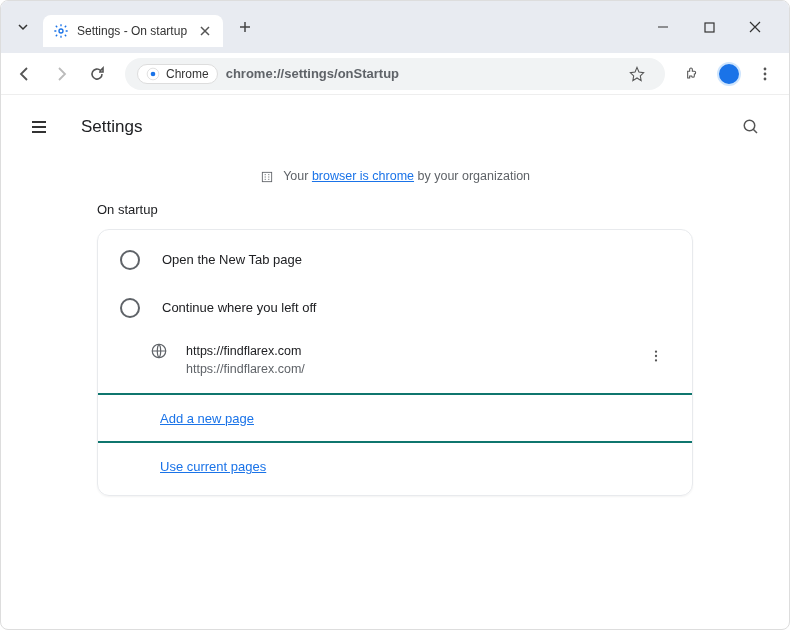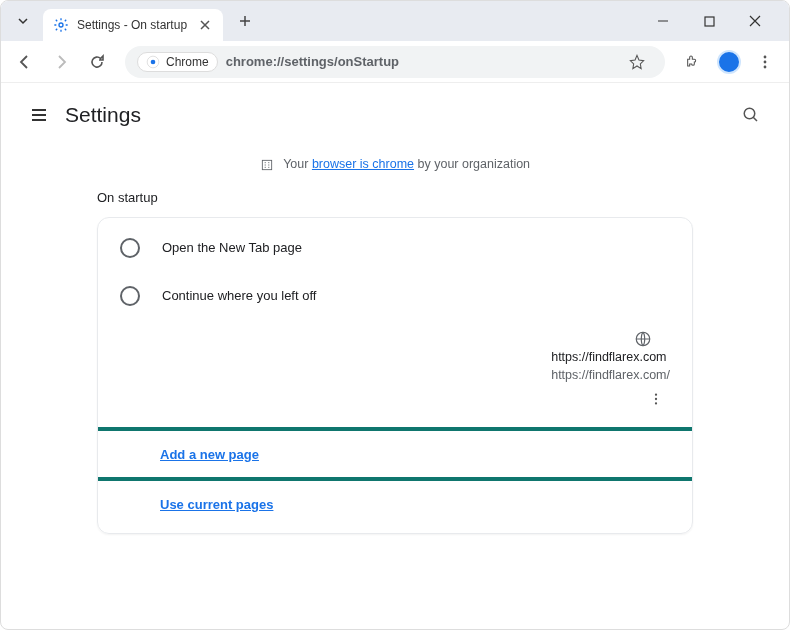--- a/index.html
+++ b/index.html
@@ -1,18 +1,18 @@
 <!DOCTYPE html>
 <html><head>
 <meta charset="utf-8">
 <style>
 * { margin: 0; padding: 0; box-sizing: border-box; font-family: 'Segoe UI', Arial, sans-serif; }
 body { width: 790px; height: 630px; background: #fff; border: 1px solid #ddd; border-radius: 8px; overflow: hidden; }
 
-.titlebar { height: 40px; background: #e8ebf1; display: flex; align-items: center; padding: 0 8px; }
+.titlebar { height: 52px; background: #e8ebf1; display: flex; align-items: center; padding: 0 8px; }
 .tab-dropdown { width: 28px; height: 28px; display: flex; align-items: center; justify-content: center; border-radius: 6px; cursor: pointer; }
 .tab { background: #fff; height: 32px; border-radius: 8px 8px 0 0; display: flex; align-items: center; padding: 0 10px; margin-left: 6px; min-width: 180px; margin-top: 8px; }
 .tab-icon { width: 16px; height: 16px; margin-right: 8px; color: #1a73e8; }
 .tab-title { font-size: 12px; color: #333; flex: 1; }
 .tab-close { width: 16px; height: 16px; display: flex; align-items: center; justify-content: center; cursor: pointer; color: #555; }
 .new-tab { width: 28px; height: 28px; display: flex; align-items: center; justify-content: center; margin-left: 8px; cursor: pointer; color: #444; }
 .window-controls { margin-left: auto; display: flex; gap: 18px; padding-right: 12px; }
 .win-btn { width: 28px; height: 28px; display: flex; align-items: center; justify-content: center; cursor: pointer; color: #333; }
 
 .toolbar { height: 42px; background: #fff; display: flex; align-items: center; padding: 0 8px; gap: 4px; border-bottom: 1px solid #eee; }
@@ -20,43 +20,43 @@
 .nav-btn.disabled { color: #bbb; }
 .omnibox { flex: 1; height: 32px; background: #f1f3f4; border-radius: 16px; display: flex; align-items: center; padding: 0 12px; margin: 0 8px; }
 .omnibox-chip { display: flex; align-items: center; gap: 6px; background: #fff; border: 1px solid #ddd; border-radius: 12px; padding: 2px 8px; margin-right: 8px; font-size: 12px; color: #333; }
 .omnibox-url { font-size: 13px; color: #5f6368; flex: 1; font-weight: bold; }
 .toolbar-icon { width: 32px; height: 32px; display: flex; align-items: center; justify-content: center; border-radius: 50%; cursor: pointer; color: #555; }
 .profile-avatar { width: 24px; height: 24px; border-radius: 50%; background: #1a73e8; border: 2px solid #cfe5fd; }
 
 .content { padding: 0; }
 .settings-header { display: flex; align-items: center; padding: 14px 20px; }
 .menu-btn { width: 36px; height: 36px; display: flex; align-items: center; justify-content: center; cursor: pointer; color: #333; }
-.settings-title { font-size: 21px; color: #202124; margin-left: 8px; font-weight: 400; }
+.settings-title { font-size: 17px; color: #202124; margin-left: 24px; font-weight: 400; }
 .search-btn { margin-left: auto; width: 36px; height: 36px; display: flex; align-items: center; justify-content: center; cursor: pointer; color: #555; }
 
 .managed-banner { text-align: center; padding: 10px 0 18px; font-size: 12.5px; color: #5f6368; }
 .managed-banner a { color: #1a73e8; text-decoration: underline; }
 .managed-icon { display: inline-block; vertical-align: middle; margin-right: 6px; color: #5f6368; }
 
 .section-title { font-size: 13px; color: #202124; padding: 0 0 12px 96px; font-weight: 500; }
 
 .card { margin: 0 96px; border: 1px solid #e8eaed; border-radius: 12px; box-shadow: 0 1px 2px rgba(0,0,0,0.05); padding: 6px 0; }
 .radio-row { display: flex; align-items: center; padding: 14px 22px; cursor: pointer; }
 .radio { width: 20px; height: 20px; border: 2px solid #5f6368; border-radius: 50%; margin-right: 22px; position: relative; flex-shrink: 0; }
 .radio.selected { border-color: #1a73e8; }
 .radio.selected::after { content: ''; position: absolute; top: 3px; left: 3px; width: 10px; height: 10px; background: #1a73e8; border-radius: 50%; }
 .radio-label { font-size: 13px; color: #202124; }
 
-.page-item { display: flex; align-items: flex-end; padding: 10px 22px 10px 52px; flex-direction: column; }
+.page-item { display: flex; align-items: flex-start; padding: 10px 22px 10px 52px; }
 .globe-icon { width: 18px; height: 18px; color: #5f6368; margin-right: 18px; flex-shrink: 0; }
 .page-text { flex: 1; font-size: 12.5px; color: #202124; line-height: 1.5; }
 .page-text div:nth-child(2) { color: #5f6368; }
 .more-btn { width: 28px; height: 28px; display: flex; align-items: center; justify-content: center; cursor: pointer; color: #555; }
 
-.link-row { padding: 14px 22px 14px 62px; border-top: 4px solid #0f766e; margin-top: 4px; font-weight: bold; }
+.link-row { padding: 14px 22px 14px 62px; border-top: 2px solid #0f766e; margin-top: 4px; }
 .link-row a { font-size: 13px; color: #1a73e8; text-decoration: underline; cursor: pointer; }
 .link-row + .link-row { margin-top: 0; }
 
 svg { display: block; }
 </style>
 </head>
 <body>
 
 <div class="titlebar">
   <div class="tab-dropdown">

